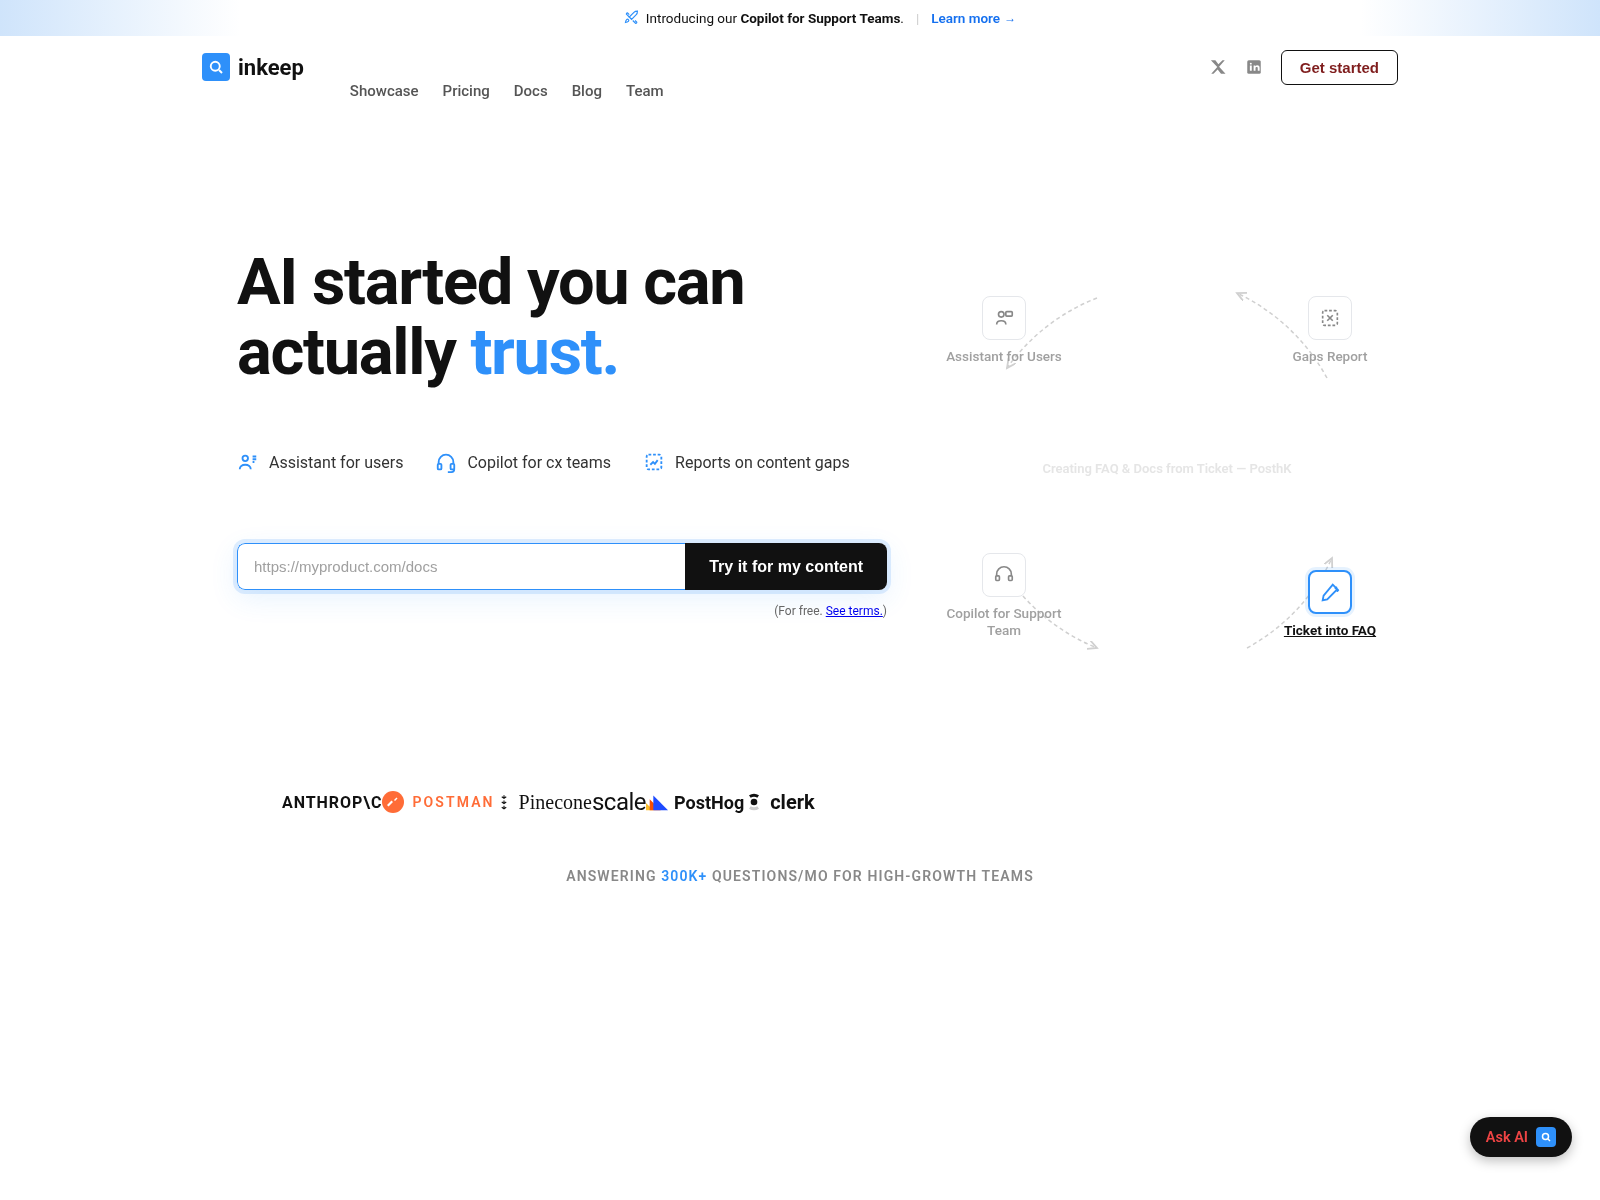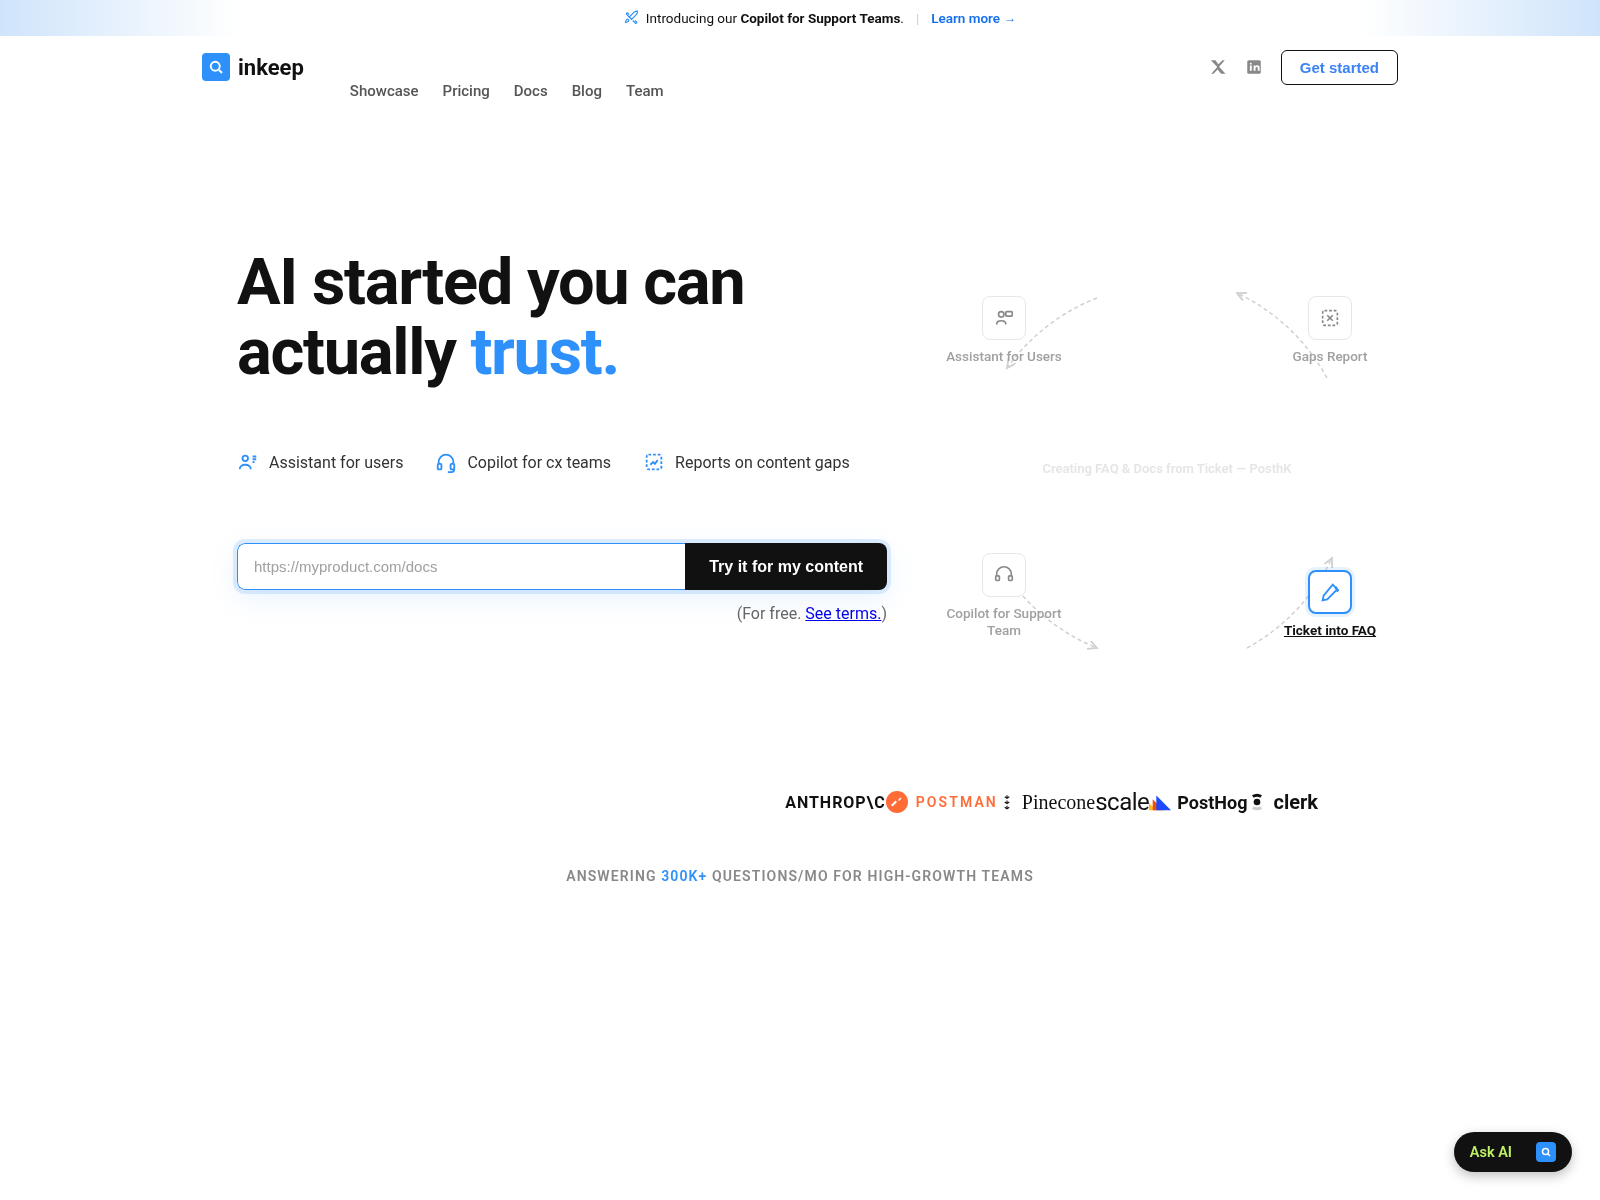--- a/index.html
+++ b/index.html
@@ -36,21 +36,21 @@
 .logo-mark {
   width: 28px; height: 28px; background: #2e90fa; border-radius: 4px;
   display: flex; align-items: center; justify-content: center; color: #fff;
 }
 .logo-mark svg { width: 18px; height: 18px; }
 .nav { display: flex; gap: 24px; margin-left: 46px; }
 .nav a { color: #555; text-decoration: none; font-size: 15px; font-weight: 500; margin-top: 48px; }
 .header-right { margin-left: auto; display: flex; align-items: center; gap: 18px; }
 .social-icon { color: #888; width: 18px; height: 18px; display: inline-flex; }
 .get-started-btn {
-  border: 1.5px solid #111; background: #fff; color: #3b82f6;
+  border: 1.5px solid #111; background: #fff; color: #7f1d1d;
   padding: 8px 18px; border-radius: 6px; font-size: 15px; font-weight: 600;
   cursor: pointer;
 }
 
 
 .hero-section {
   max-width: 1190px;
   margin: 0 auto;
   padding: 150px 32px 60px;
   display: flex;
@@ -73,21 +73,21 @@
 .url-input {
   flex: 1; border: 1px solid #2e90fa; border-right: none;
   border-top-left-radius: 8px; border-bottom-left-radius: 8px;
   padding: 14px 16px; font-size: 15px; outline: none; color: #333;
 }
 .url-input::placeholder { color: #a0a0a0; }
 .try-btn {
   background: #111; color: #fff; border: none; padding: 0 24px;
   font-size: 16px; font-weight: 600; cursor: pointer;
 }
-.subnote { margin-top: 14px; font-size: 16px; color: #666; text-align: right; max-width: 680px; }
+.subnote { margin-top: 14px; font-size: 12px; color: #666; text-align: right; max-width: 680px; }
 .subnote .terms { text-decoration: underline; }
 
 
 .hero-right { flex: 1; position: relative; display: flex; align-items: center; justify-content: center; }
 .cycle-container { position: relative; width: 440px; height: 440px; }
 .cycle-container svg.cycle-lines { position: absolute; top:0; left:0; width:100%; height:100%; }
 .cycle-node { position: absolute; width: 130px; text-align: center; }
 .cycle-node .node-icon {
   width: 44px; height: 44px; background: #fff; border: 1px solid #e5e7eb;
   border-radius: 8px; margin: 0 auto 8px; display: flex; align-items: center;
@@ -98,43 +98,43 @@
 .cycle-node.active .node-label { color: #111; font-weight: 700; text-decoration: underline; }
 .pos-tl { top: 48px; left: -8px; }
 .pos-tr { top: 48px; right: -8px; }
 .pos-br { bottom: 48px; right: -8px; }
 .pos-bl { bottom: 48px; left: -8px; }
 .cycle-center { position: absolute; top:50%; left:50%; transform:translate(-50%,-50%); color:#e5e5e5; font-size:13px; font-weight:600; width:300px; text-align:center; }
 
 
 .logos-row {
   max-width: 1100px; margin: 40px auto 0; display: flex;
-  justify-content: flex-end; align-items: center; padding: 0 32px;
+  justify-content: flex-start; align-items: center; padding: 0 32px;
 }
 .logo-item { display: flex; align-items: center; gap: 8px; font-weight: 700; font-size: 18px; color: #111; }
 .logo-postman { color: #ff6c37; font-weight: 600; letter-spacing: 0.15em; font-size: 14px; display:flex; align-items:center; gap:8px;}
 .logo-postman .pm-circle { width:22px; height:22px; background:#ff6c37; border-radius:50%; display:inline-flex; align-items:center; justify-content:center; color:#fff; font-size:13px;}
 .logo-pinecone { font-family: Georgia, serif; font-weight: 400; font-size: 20px; display:flex; align-items:center; gap:6px;}
 .logo-scale { font-weight: 400; font-size: 24px; letter-spacing: -0.02em;}
 .logo-posthog { display:flex; align-items:center; gap:6px; font-size:18px; font-weight:700;}
 .logo-clerk { display:flex; align-items:center; gap:6px; font-size:20px; font-weight:700;}
 .logo-anthropic { letter-spacing: 0.06em; font-size: 16px;}
 
 .tagline {
   text-align: center; margin-top: 52px; font-size: 14px;
   letter-spacing: 0.08em; color: #888; font-weight: 600;
   text-transform: uppercase;
 }
 .tagline .highlight { color: #2e90fa; }
 
 
 .ask-ai {
-  position: fixed; bottom: 28px; right: 28px; background: #111; color: #bef264;
+  position: fixed; bottom: 43px; right: 28px; background: #111; color: #ef4444;
   border-radius: 999px; padding: 10px 16px; display: flex; align-items: center;
-  gap: 24px; font-size: 14.5px; font-weight: 600; cursor: pointer;
+  gap: 8px; font-size: 14.5px; font-weight: 600; cursor: pointer;
   box-shadow: 0 4px 12px rgba(0,0,0,0.25);
 }
 .ask-ai .ai-icon {
   width: 20px; height: 20px; background: #2e90fa; border-radius: 4px;
   display: inline-flex; align-items: center; justify-content: center;
 }
 </style>
 </head>
 <body>
 

